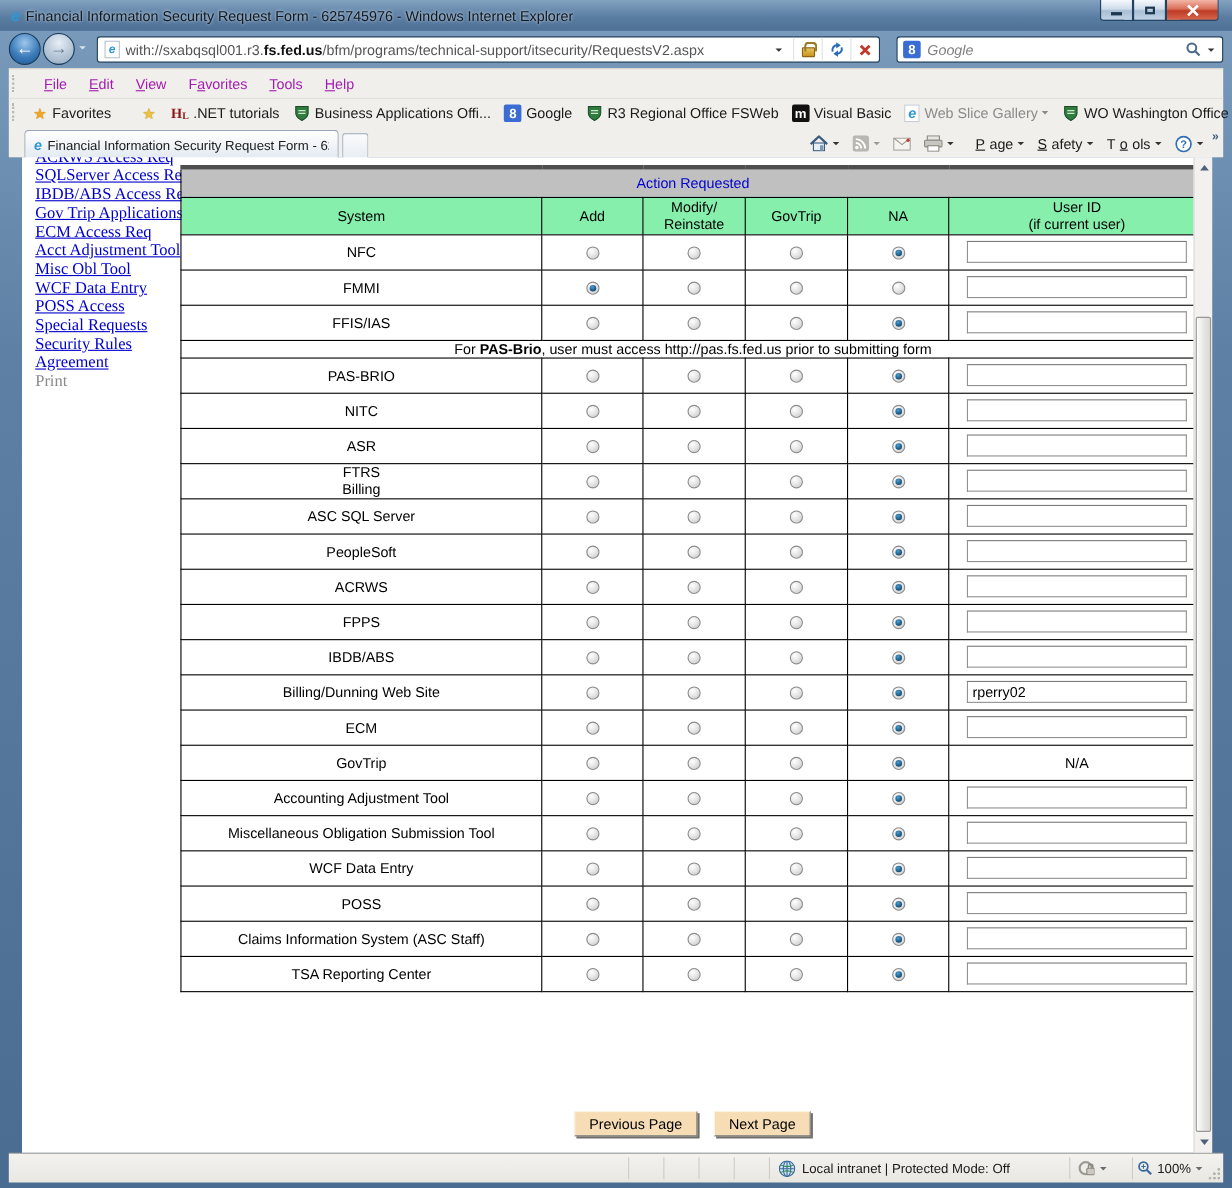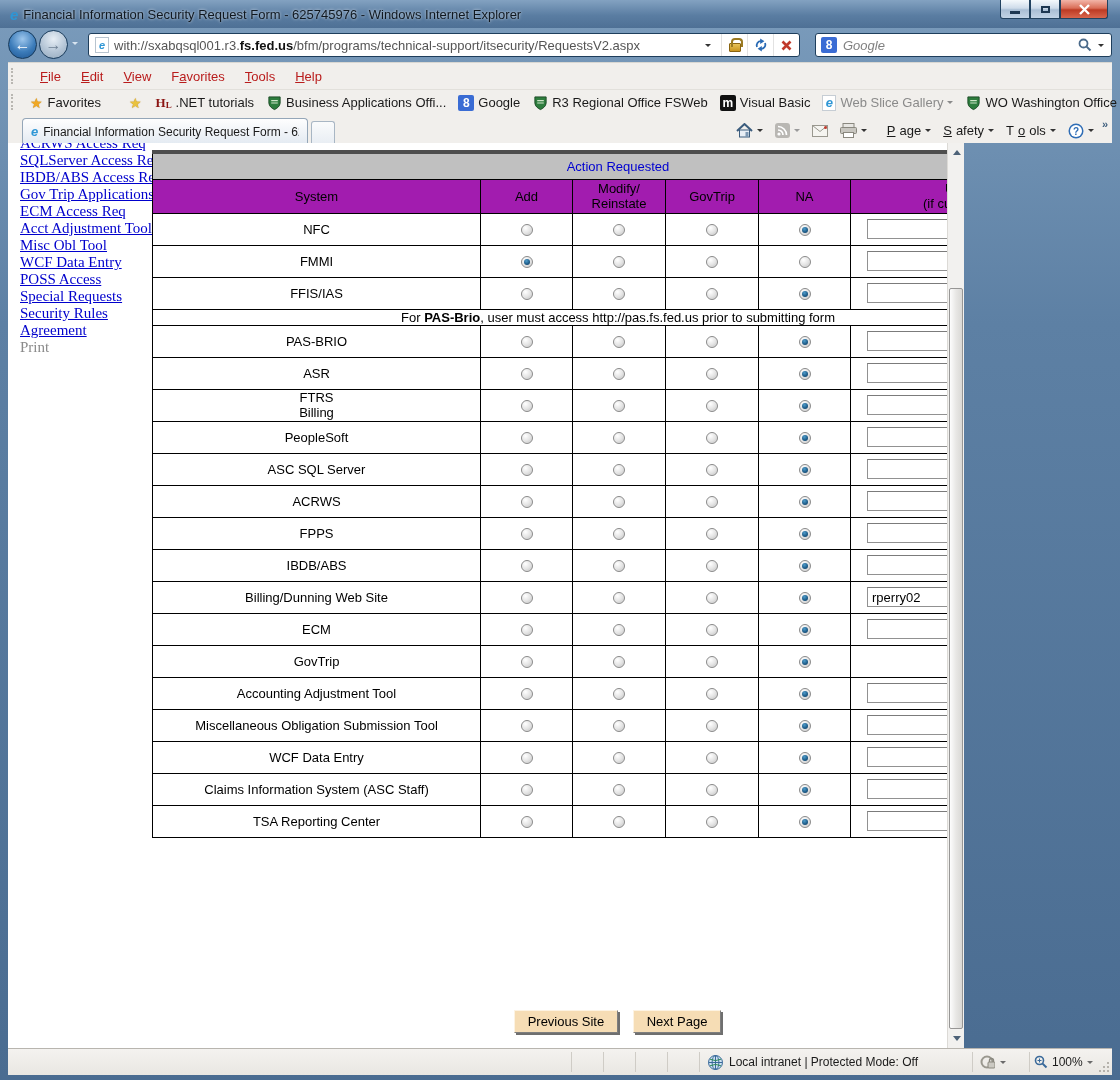--- a/index.html
+++ b/index.html
@@ -45,21 +45,21 @@
   .google-icon { width:16px; height:16px; background:#3a6cd4; color:#fff; font-weight:bold; font-size:12px; text-align:center; line-height:16px;
     border-radius:2px; margin:0 6px 0 5px; }
   .search-ghost { flex:1; font-size:13px; font-style:italic; color:#808080; }
   .tri-down { width:0; height:0; border-left:4px solid transparent; border-right:4px solid transparent; border-top:4px solid #333; display:inline-block; }
   .tri-down.small { border-left-width:3px; border-right-width:3px; border-top-width:3px; }
 
   
   .toolbars { position:absolute; top:62px; left:8px; right:8px; height:81px; background:#f1efec; border-top:1px solid #d9d7d2; }
   .gripper { position:absolute; left:3px; width:4px; border-left:2px dotted #b9b7b2; }
   .menubar { position:absolute; top:0; left:0; right:0; height:26px; display:flex; align-items:center; gap:0; padding-left:22px; }
-  .menu-item { font-size:13px; color:#b91c1c; padding:3px 10px; cursor:default; }
+  .menu-item { font-size:13px; color:#a21caf; padding:3px 10px; cursor:default; }
   .favbar { position:absolute; top:26px; left:0; right:0; height:26px; display:flex; align-items:center; padding-left:14px; border-top:1px solid #e2e0db; }
   .fav-btn { display:flex; align-items:center; gap:5px; font-size:13px; color:#1a1a1a; padding:2px 8px; }
   .star { color:#f0a824; font-size:14px; text-shadow:0 0 1px #a86f0a; }
   .fav-sep { width:1px; height:18px; background:#d2d0cb; margin:0 6px; }
   .fav-link { display:flex; align-items:center; gap:4px; font-size:13px; color:#1a1a1a; padding:2px 6px; white-space:nowrap; }
   .fav-link.muted .fav-label { color:#8a8a8a; }
   .icon16 { width:16px; height:16px; display:inline-flex; align-items:center; justify-content:center; flex:none; }
   .icon-hl-icon { color:#8b1513; font-weight:bold; font-size:13px; font-family:"Liberation Serif",serif; }
   .icon-hl-icon small { font-size:9px; margin-top:4px; }
   .icon-m-icon { background:#111; color:#fff; font-size:12px; font-weight:bold; border-radius:2px; }
@@ -73,35 +73,35 @@
     border:1px solid #94a6b8; border-bottom:none; border-radius:4px 4px 0 0; display:flex; align-items:center; gap:5px; padding:0 8px; }
   .tab-title { font-size:12px; color:#1a1a1a; white-space:nowrap; overflow:hidden; }
   .tab-stub { position:absolute; left:303px; top:6px; width:24px; height:23px; background:linear-gradient(180deg,#fafbfc,#e8edf3);
     border:1px solid #a8b6c4; border-bottom:none; border-radius:3px 3px 0 0; }
   .cmdbar { position:absolute; right:4px; top:3px; height:25px; display:flex; align-items:center; gap:4px; font-size:13px; color:#1a1a1a; }
   .cmd-item { display:flex; align-items:center; gap:4px; padding:2px 4px; }
   .cmd-sep { width:4px; }
   .ie-e { font-style:italic; font-weight:bold; color:#2e96d5; font-size:15px; line-height:1; }
 
   
-  .page { position:absolute; top:143px; left:8px; width:956px; bottom:32px; background:#fff; overflow:hidden; }
+  .page { position:absolute; top:143px; left:20px; width:1082px; bottom:32px; background:#fff; overflow:hidden; }
 
   
   .sidebar { position:absolute; left:12px; top:-8px; width:132px; font-family:"Liberation Serif", serif; font-size:15px; line-height:17px; }
   .side-row a { color:#0000cc; text-decoration:underline; white-space:nowrap; }
   .side-print { color:#8a8a8a; }
 
   
   .form-table { position:absolute; left:144px; top:7px; width:931px; border-collapse:collapse; table-layout:fixed;
     font-size:13px; color:#000; }
   .form-table col.c-sys { width:328px; } .form-table col.c-add { width:92px; } .form-table col.c-mod { width:93px; }
   .form-table col.c-rem { width:93px; } .form-table col.c-na { width:92px; } .form-table col.c-uid { width:233px; }
   .form-table th, .form-table td { border:1px solid #000; text-align:center; vertical-align:middle; font-weight:normal; }
   .action-th { background:#c0c0c0; color:#0000d0; font-weight:bold; height:27px; border-top:4px solid #4e4e4e !important; }
-  .col-th { height:34px; white-space:pre-line; line-height:15px; background:#a21caf; }
+  .col-th { height:34px; white-space:pre-line; line-height:15px; background:#86efac; }
   .sys-cell { height:32px; white-space:pre-line; line-height:15px; }
   .note-cell { height:16px; font-size:13px; border-top:1px solid #000; }
   .radio { width:12px; height:12px; border-radius:50%; display:inline-block; position:relative; vertical-align:middle;
     background:radial-gradient(circle at 35% 30%, #ffffff 0%, #e2e2e2 55%, #b5b5b5 100%); border:1px solid #8b8b8b; box-shadow:inset 0 0 1px #fff; }
   .radio.checked::after { content:""; position:absolute; left:2px; top:2px; right:2px; bottom:2px; border-radius:50%;
     background:radial-gradient(circle at 40% 32%, #4e9ccb 0%, #1c5a86 60%, #0d3a5c 100%); }
   .uid-cell { height:32px; }
   .uid-input { width:200px; height:20px; border:1px solid #919191; border-top-color:#7b7b7b; font-family:"Liberation Sans",sans-serif;
     font-size:13px; padding:1px 4px; color:#000; }
   .uid-text { font-size:13px; }
@@ -391,53 +391,61 @@
           </tr>
           <tr>
             <td class="sys-cell">PAS-BRIO</td>
             <td class="uid-cell"><span class="radio"></span></td>
             <td class="uid-cell"><span class="radio"></span></td>
             <td class="uid-cell"><span class="radio"></span></td>
             <td class="uid-cell"><span class="radio checked"></span></td>
             <td class="uid-cell"><input class="uid-input" type="text" value="" style=""></td>
           </tr>
           <tr>
+            <td class="sys-cell">NITC</td>
+            <td class="uid-cell"><span class="radio"></span></td>
+            <td class="uid-cell"><span class="radio"></span></td>
+            <td class="uid-cell"><span class="radio"></span></td>
+            <td class="uid-cell"><span class="radio checked"></span></td>
+            <td class="uid-cell"><input class="uid-input" type="text" value="" style=""></td>
+          </tr>
+          <tr>
             <td class="sys-cell">ASR</td>
             <td class="uid-cell"><span class="radio"></span></td>
             <td class="uid-cell"><span class="radio"></span></td>
             <td class="uid-cell"><span class="radio"></span></td>
             <td class="uid-cell"><span class="radio checked"></span></td>
             <td class="uid-cell"><input class="uid-input" type="text" value="" style=""></td>
           </tr>
           <tr>
             <td class="sys-cell">FTRS
 Billing</td>
             <td class="uid-cell"><span class="radio"></span></td>
             <td class="uid-cell"><span class="radio"></span></td>
             <td class="uid-cell"><span class="radio"></span></td>
             <td class="uid-cell"><span class="radio checked"></span></td>
             <td class="uid-cell"><input class="uid-input" type="text" value="" style=""></td>
           </tr>
           <tr>
+            <td class="sys-cell">ASC SQL Server</td>
+            <td class="uid-cell"><span class="radio"></span></td>
+            <td class="uid-cell"><span class="radio"></span></td>
+            <td class="uid-cell"><span class="radio"></span></td>
+            <td class="uid-cell"><span class="radio checked"></span></td>
+            <td class="uid-cell"><input class="uid-input" type="text" value="" style=""></td>
+          </tr>
+          <tr>
             <td class="sys-cell">PeopleSoft</td>
             <td class="uid-cell"><span class="radio"></span></td>
             <td class="uid-cell"><span class="radio"></span></td>
             <td class="uid-cell"><span class="radio"></span></td>
             <td class="uid-cell"><span class="radio checked"></span></td>
             <td class="uid-cell"><input class="uid-input" type="text" value="" style=""></td>
           </tr>
           <tr>
-            <td class="sys-cell">ASC SQL Server</td>
-            <td class="uid-cell"><span class="radio"></span></td>
-            <td class="uid-cell"><span class="radio"></span></td>
-            <td class="uid-cell"><span class="radio"></span></td>
-            <td class="uid-cell"><span class="radio checked"></span></td>
-            <td class="uid-cell"><input class="uid-input" type="text" value="" style=""></td>
-          </tr>
-          <tr>
             <td class="sys-cell">ACRWS</td>
             <td class="uid-cell"><span class="radio"></span></td>
             <td class="uid-cell"><span class="radio"></span></td>
             <td class="uid-cell"><span class="radio"></span></td>
             <td class="uid-cell"><span class="radio checked"></span></td>
             <td class="uid-cell"><input class="uid-input" type="text" value="" style=""></td>
           </tr>
           <tr>
             <td class="sys-cell">FPPS</td>
             <td class="uid-cell"><span class="radio"></span></td>
@@ -489,20 +497,28 @@
           <tr>
             <td class="sys-cell">Miscellaneous Obligation Submission Tool</td>
             <td class="uid-cell"><span class="radio"></span></td>
             <td class="uid-cell"><span class="radio"></span></td>
             <td class="uid-cell"><span class="radio"></span></td>
             <td class="uid-cell"><span class="radio checked"></span></td>
             <td class="uid-cell"><input class="uid-input" type="text" value="" style=""></td>
           </tr>
           <tr>
             <td class="sys-cell">WCF Data Entry</td>
+            <td class="uid-cell"><span class="radio"></span></td>
+            <td class="uid-cell"><span class="radio"></span></td>
+            <td class="uid-cell"><span class="radio"></span></td>
+            <td class="uid-cell"><span class="radio checked"></span></td>
+            <td class="uid-cell"><input class="uid-input" type="text" value="" style=""></td>
+          </tr>
+          <tr>
+            <td class="sys-cell">POSS</td>
             <td class="uid-cell"><span class="radio"></span></td>
             <td class="uid-cell"><span class="radio"></span></td>
             <td class="uid-cell"><span class="radio"></span></td>
             <td class="uid-cell"><span class="radio checked"></span></td>
             <td class="uid-cell"><input class="uid-input" type="text" value="" style=""></td>
           </tr>
           <tr>
             <td class="sys-cell">Claims Information System (ASC Staff)</td>
             <td class="uid-cell"><span class="radio"></span></td>
             <td class="uid-cell"><span class="radio"></span></td>
@@ -515,21 +531,21 @@
             <td class="uid-cell"><span class="radio"></span></td>
             <td class="uid-cell"><span class="radio"></span></td>
             <td class="uid-cell"><span class="radio"></span></td>
             <td class="uid-cell"><span class="radio checked"></span></td>
             <td class="uid-cell"><input class="uid-input" type="text" value="" style=""></td>
           </tr>
         </tbody>
     </table>
 
     <div class="pager">
-      <button>Previous Site</button>
+      <button>Previous Page</button>
       <button>Next Page</button>
     </div>
 
     <div class="scrollbar">
       <div class="sb-btn sb-up">
           <span class="tri-up-sb"></span>
         </div>
       <div class="sb-thumb"></div>
       <div class="sb-btn sb-down">
           <span class="tri-down-sb"></span>

